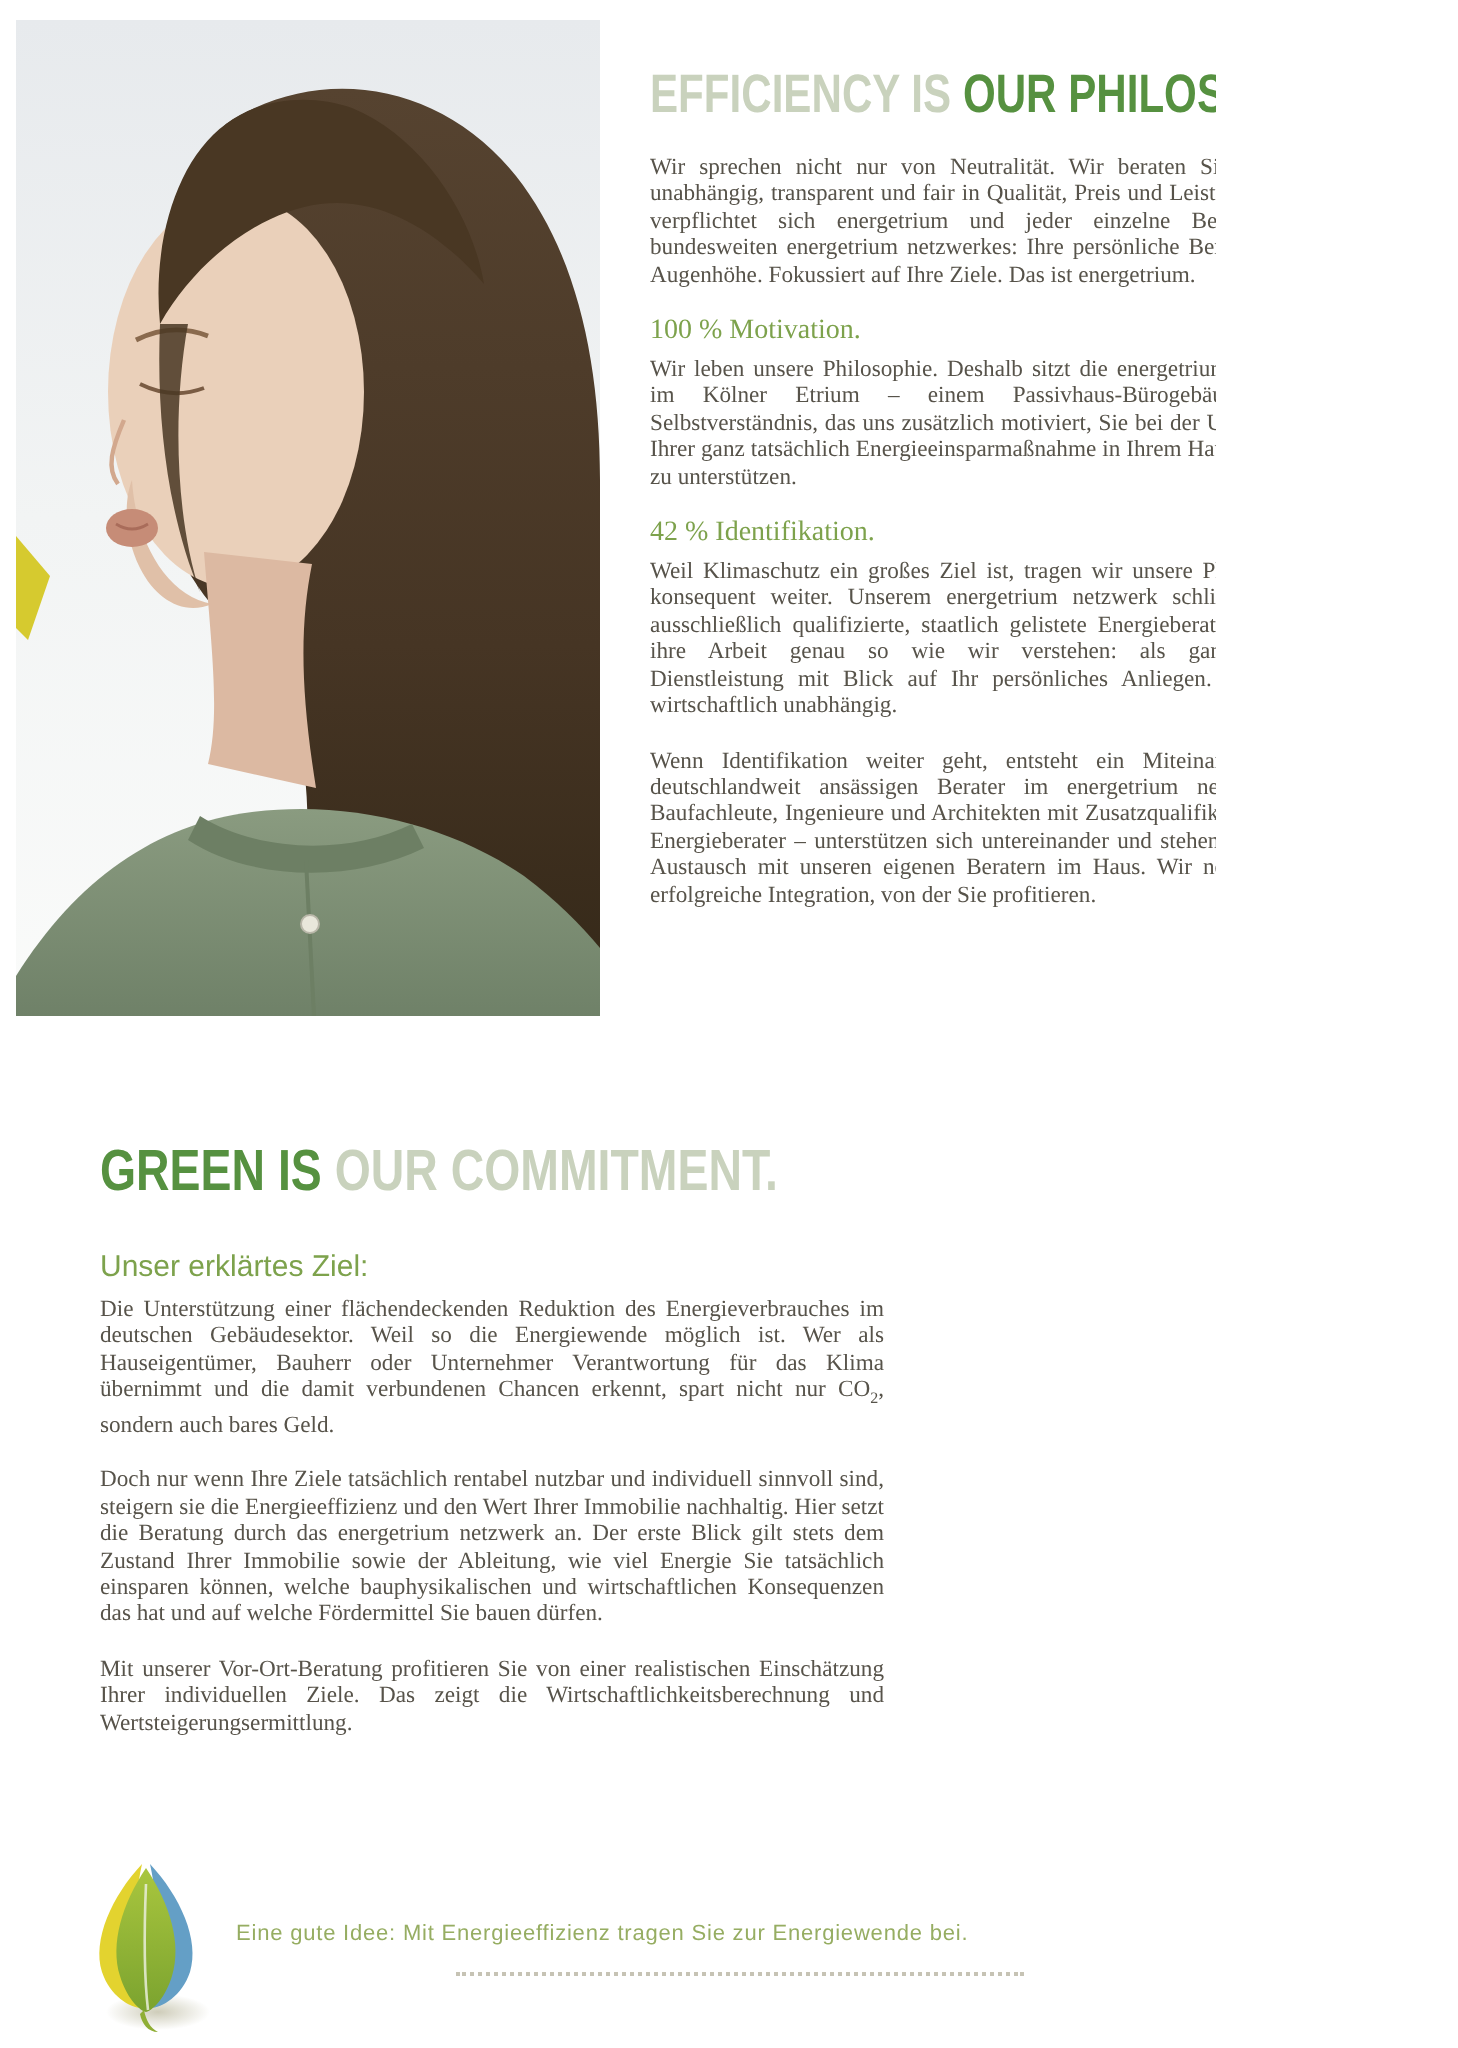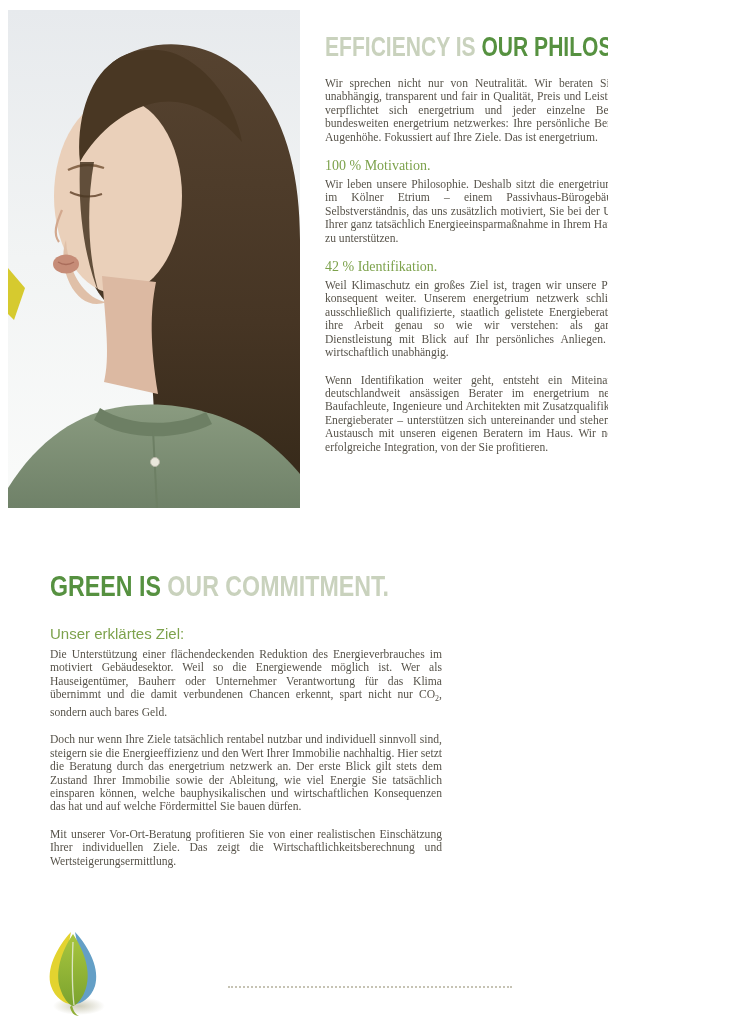--- a/index.html
+++ b/index.html
@@ -127,21 +127,21 @@
   <div class="vline-top"></div>
   <div class="page-num">5</div>
   <div class="vline-bottom"></div>
 
   <div class="col-bottom">
     <div class="h1b">
       <span class="dk">GREEN IS</span>
       <span class="lt">OUR COMMITMENT.</span>
     </div>
     <div class="h3b">Unser erklärtes Ziel:</div>
-    <p><span>Die Unterstützung einer flächendeckenden Reduktion des Energieverbrauches im motiviert Gebäudesektor. Weil so die Energiewende möglich ist. Wer als Hauseigentümer, Bauherr oder Unternehmer Verantwortung für das Klima übernimmt und die damit verbundenen Chancen erkennt, spart nicht nur CO</span><sub>2</sub><span>, sondern auch bares Geld.</span></p>
+    <p><span>Die Unterstützung einer flächendeckenden Reduktion des Energieverbrauches im deutschen Gebäudesektor. Weil so die Energiewende möglich ist. Wer als Hauseigentümer, Bauherr oder Unternehmer Verantwortung für das Klima übernimmt und die damit verbundenen Chancen erkennt, spart nicht nur CO</span><sub>2</sub><span>, sondern auch bares Geld.</span></p>
     <p>Doch nur wenn Ihre Ziele tatsächlich rentabel nutzbar und individuell sinnvoll sind, steigern sie die Energieeffizienz und den Wert Ihrer Immobilie nachhaltig. Hier setzt die Beratung durch das energetrium netzwerk an. Der erste Blick gilt stets dem Zustand Ihrer Immobilie sowie der Ableitung, wie viel Energie Sie tatsächlich einsparen können, welche bauphysikalischen und wirtschaftlichen Konsequenzen das hat und auf welche Fördermittel Sie bauen dürfen.</p>
     <p>Mit unserer Vor-Ort-Beratung profitieren Sie von einer realistischen Einschätzung Ihrer individuellen Ziele. Das zeigt die Wirtschaftlichkeitsberechnung und Wertsteigerungsermittlung.</p>
   </div>
 
   <div class="photo-bottom">
     <svg width="54" height="508" viewBox="0 0 54 508">
       <defs>
         <linearGradient id="sky2" x1="0" y1="0" x2="0" y2="1">
           <stop offset="0" stop-color="#e8ebee"></stop>
             <stop offset="1" stop-color="#f5f6f5"></stop>
@@ -190,15 +190,16 @@
         </radialGradient>
       </defs>
       <ellipse cx="41" cy="80" rx="26" ry="9" fill="url(#shadowG)"></ellipse>
       <path d="M33,6 C18,22 8,44 13,60 C17,72 27,78 33,78 C29,58 28,28 33,6 Z" fill="#e3d32f"></path>
       <path d="M37,6 C52,22 62,44 57,60 C53,72 43,78 37,78 C41,58 42,28 37,6 Z" fill="#649fc6"></path>
       <path d="M35,8 C47,26 53,46 48,62 C45,72 39,79 35,80 C31,79 25,72 22,62 C17,46 23,26 35,8 Z" fill="url(#leafG)"></path>
       <path d="M35,16 C34,40 34,62 36,79" stroke="#e9edda" stroke-width="1.3" fill="none" opacity="0.85"></path>
       <path d="M34,79 C35,84 37,88 41,90 C36,90 33,86 32,81 Z" fill="#8fae35"></path>
     </svg>
   </div>
+  <div class="idea">Eine gute Idee: Mit Energieeffizienz tragen Sie zur Energiewende bei.</div>
   <div class="dotted"></div>
 
 </div>
 
 </body></html>

